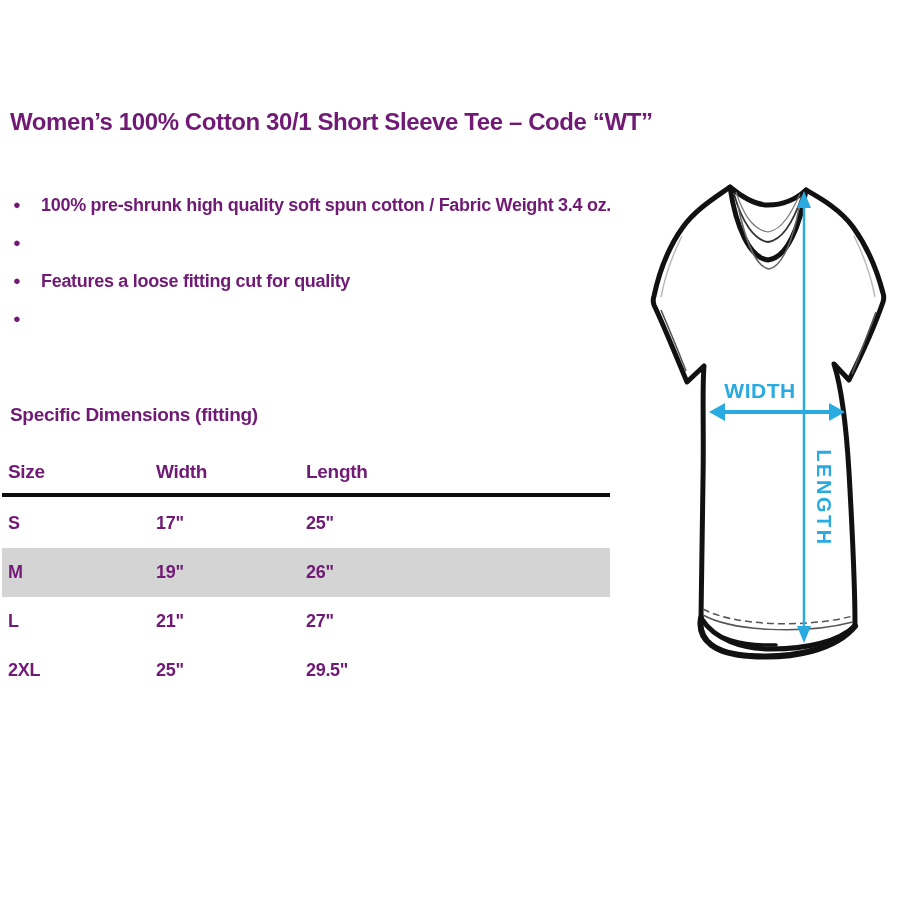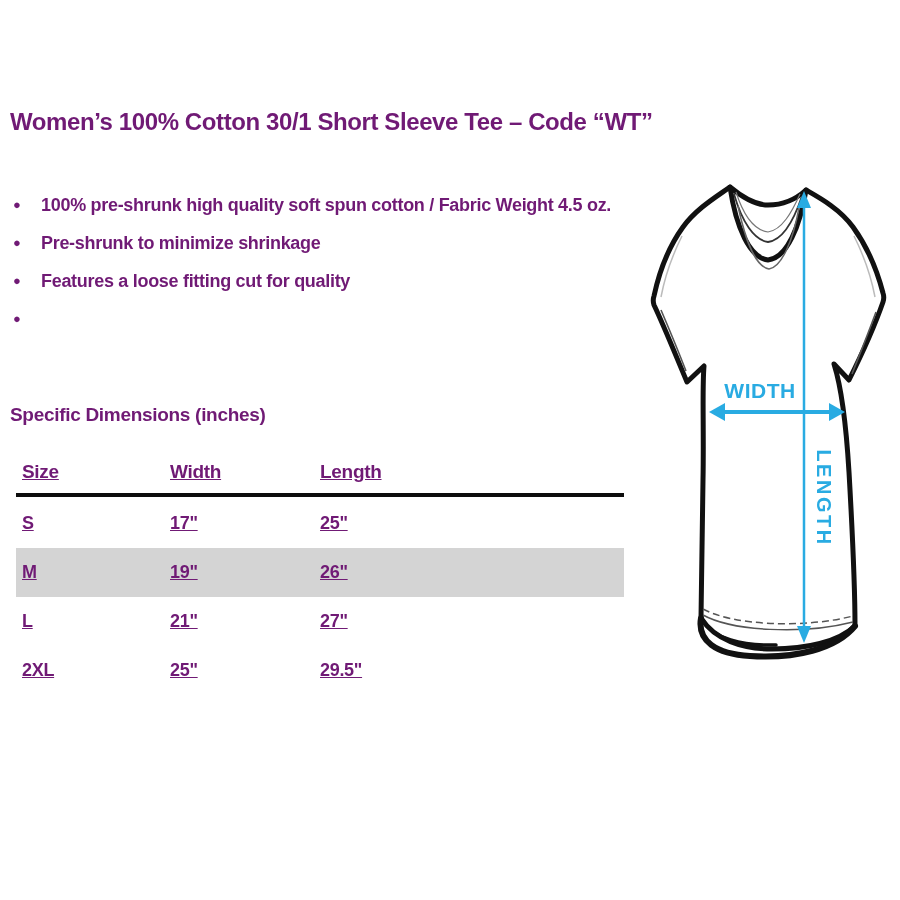--- a/index.html
+++ b/index.html
@@ -20,21 +20,21 @@
   }
   .features .dot{
     width:28px;flex:0 0 28px;font-size:13px;line-height:22px;padding-left:3px;
   }
   .features .ftext{white-space:nowrap;line-height:22px;}
   .dims-heading{
     position:absolute;left:10px;top:404px;margin:0;
     font-size:19px;font-weight:bold;letter-spacing:-0.3px;
   }
   .size-table{
-    position:absolute;left:16px;top:452px;width:608px;text-decoration:underline;
+    position:absolute;left:2px;top:452px;width:608px;
   }
   .trow{
     display:grid;grid-template-columns:148px 150px 310px;
     align-items:center;height:49px;
   }
   .trow.header{height:40px;}
   .tcell{
     font-size:18px;font-weight:bold;letter-spacing:-0.3px;padding-left:6px;
   }
   .header .tcell{font-size:19px;}
@@ -45,36 +45,35 @@
 </head>
 <body>
 
 <div class="canvas">
 
   <h1 class="page-title">Women’s 100% Cotton 30/1 Short Sleeve Tee – Code “WT”</h1>
 
   <ul class="features">
     <li>
       <span class="dot">●</span>
-      <span class="ftext">100% pre-shrunk high quality soft spun cotton / Fabric Weight 4.5 oz.</span>
+      <span class="ftext">100% pre-shrunk high quality soft spun cotton / Fabric Weight 3.4 oz.</span>
     </li>
     <li>
       <span class="dot">●</span>
-      <span class="ftext">Pre-shrunk to minimize shrinkage</span>
     </li>
     <li>
       <span class="dot">●</span>
       <span class="ftext">Features a loose fitting cut for quality</span>
     </li>
     <li>
       <span class="dot">●</span>
     </li>
   </ul>
 
-  <h2 class="dims-heading">Specific Dimensions (inches)</h2>
+  <h2 class="dims-heading">Specific Dimensions (fitting)</h2>
 
   <div class="size-table">
     <div class="trow header">
       <div class="tcell">Size</div>
       <div class="tcell">Width</div>
       <div class="tcell">Length</div>
     </div>
     <div class="rule"></div>
 
     <div class="trow">

